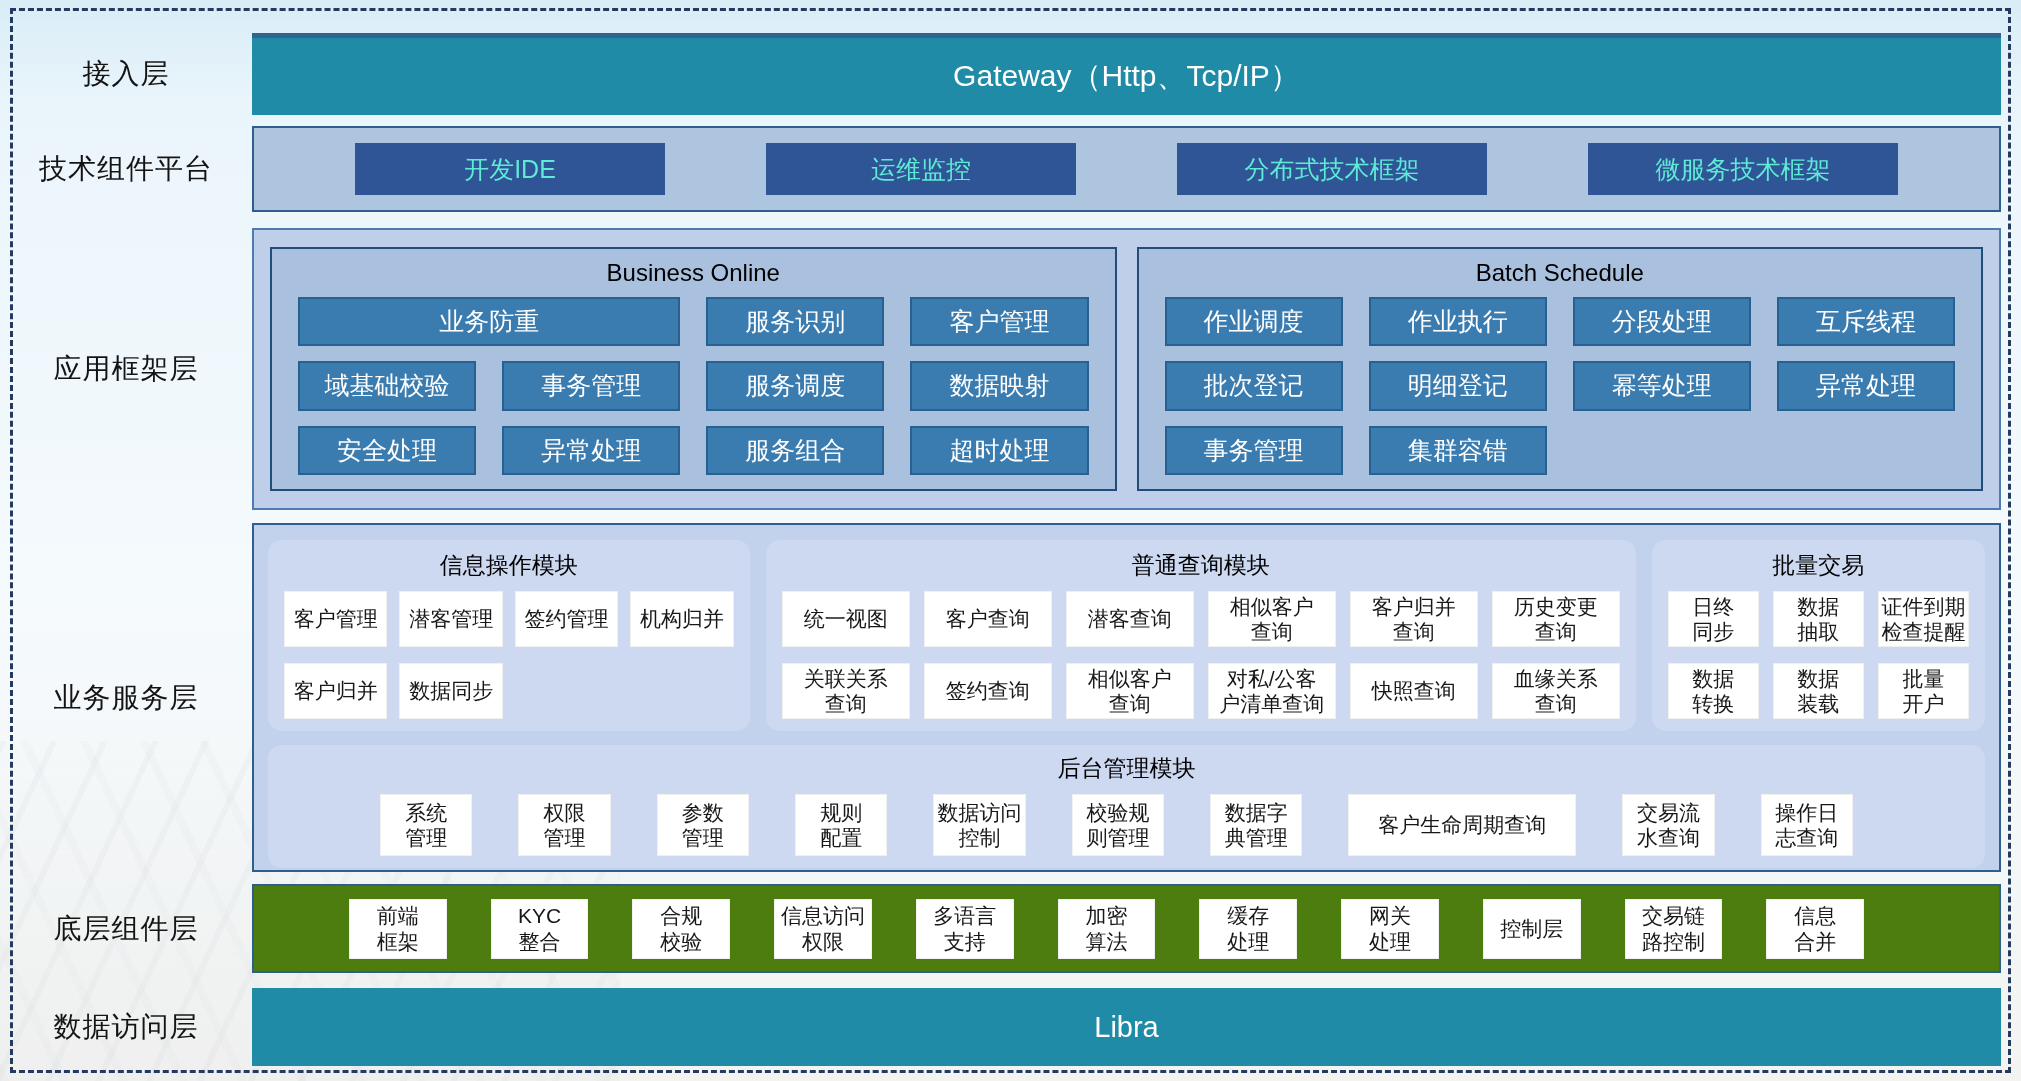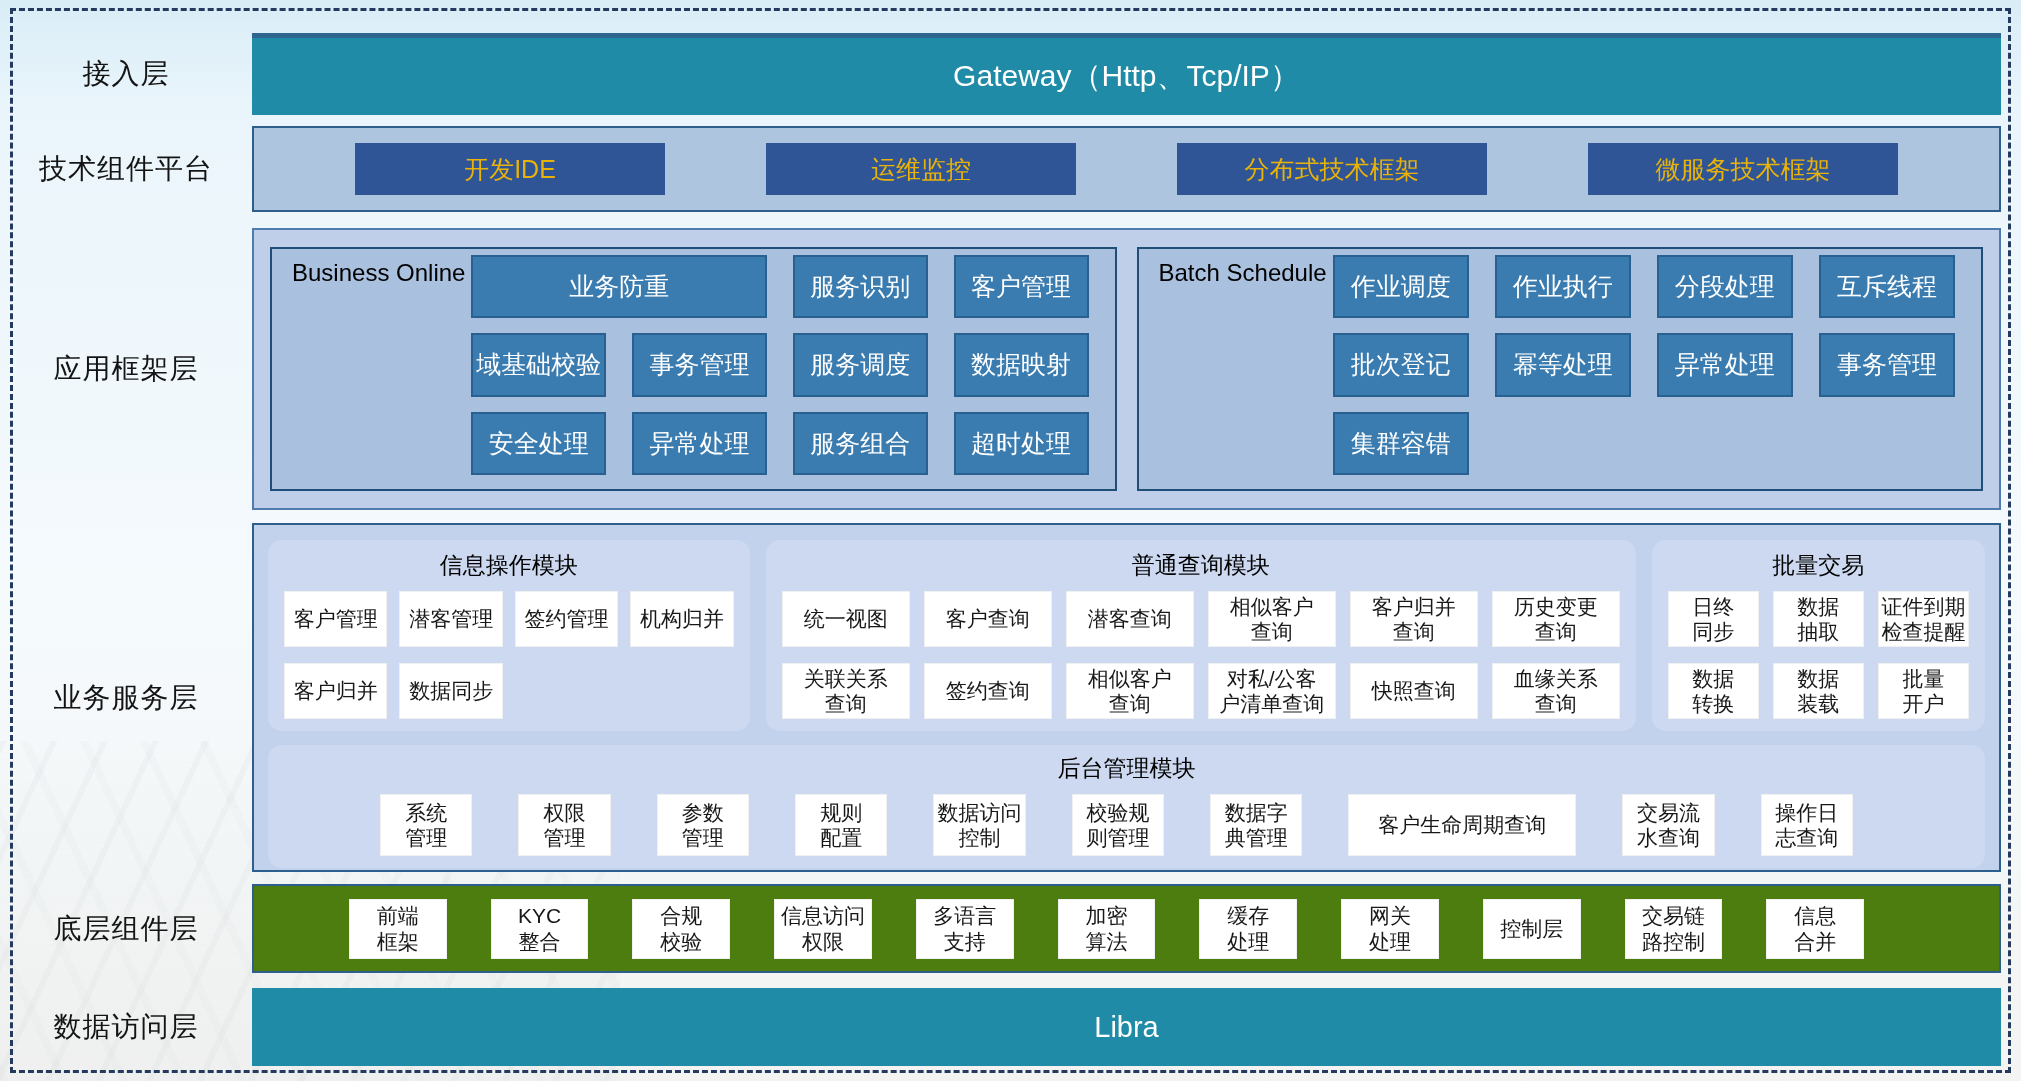--- a/index.html
+++ b/index.html
@@ -34,31 +34,31 @@
   }
   .row-content{flex:1;display:flex;}
   .teal-bar{
     flex:1;background:#1f8ba6;color:#fff;display:flex;align-items:center;justify-content:center;
     font-size:30px;
   }
   .teal-bar.gateway{border-top:5px solid #2f6690;}
   .band{flex:1;display:flex;align-items:center;box-sizing:border-box;border:2px solid #2e5e8c;}
   .band.tech{background:#aec5e0;justify-content:space-evenly;}
   .btn-dark{
-    width:310px;height:52px;background:#2f5597;color:#eab308;
+    width:310px;height:52px;background:#2f5597;color:#5eead4;
     display:flex;align-items:center;justify-content:center;font-size:25px;
   }
   .outer-box{flex:1;box-sizing:border-box;}
   .outer-box.app{
     background:#bfcfe9;border:2px solid #4f7bae;
     display:flex;gap:20px;padding:17px 16px;
   }
   .fw-panel{
     flex:1;background:#a9c0de;border:2px solid #1f4e79;box-sizing:border-box;
-    padding:6px 20px 14px;display:flex;flex-direction:row;
+    padding:6px 20px 14px;display:flex;flex-direction:column;
   }
   .fw-title{text-align:center;font-size:24px;color:#000;padding:4px 0 10px;flex:none;}
   .fw-grid{
     flex:1;display:grid;grid-template-columns:repeat(4,1fr);
     column-gap:26px;row-gap:15px;padding:0 6px;
   }
   .btn-steel{
     background:#3a7cb0;border:2px solid #28618f;box-sizing:border-box;color:#fff;
     display:flex;align-items:center;justify-content:center;font-size:25px;white-space:pre-line;
   }
@@ -141,20 +141,21 @@
             </div>
         </div>
         <div class="fw-panel">
           <div class="fw-title">Batch Schedule</div>
           <div class="fw-grid">
               <div class="btn-steel">作业调度</div>
               <div class="btn-steel">作业执行</div>
               <div class="btn-steel">分段处理</div>
               <div class="btn-steel">互斥线程</div>
               <div class="btn-steel">批次登记</div>
+              <div class="btn-steel">明细登记</div>
               <div class="btn-steel">幂等处理</div>
               <div class="btn-steel">异常处理</div>
               <div class="btn-steel">事务管理</div>
               <div class="btn-steel">集群容错</div>
             </div>
         </div>
       </div>
     </div>
   </div>
 

